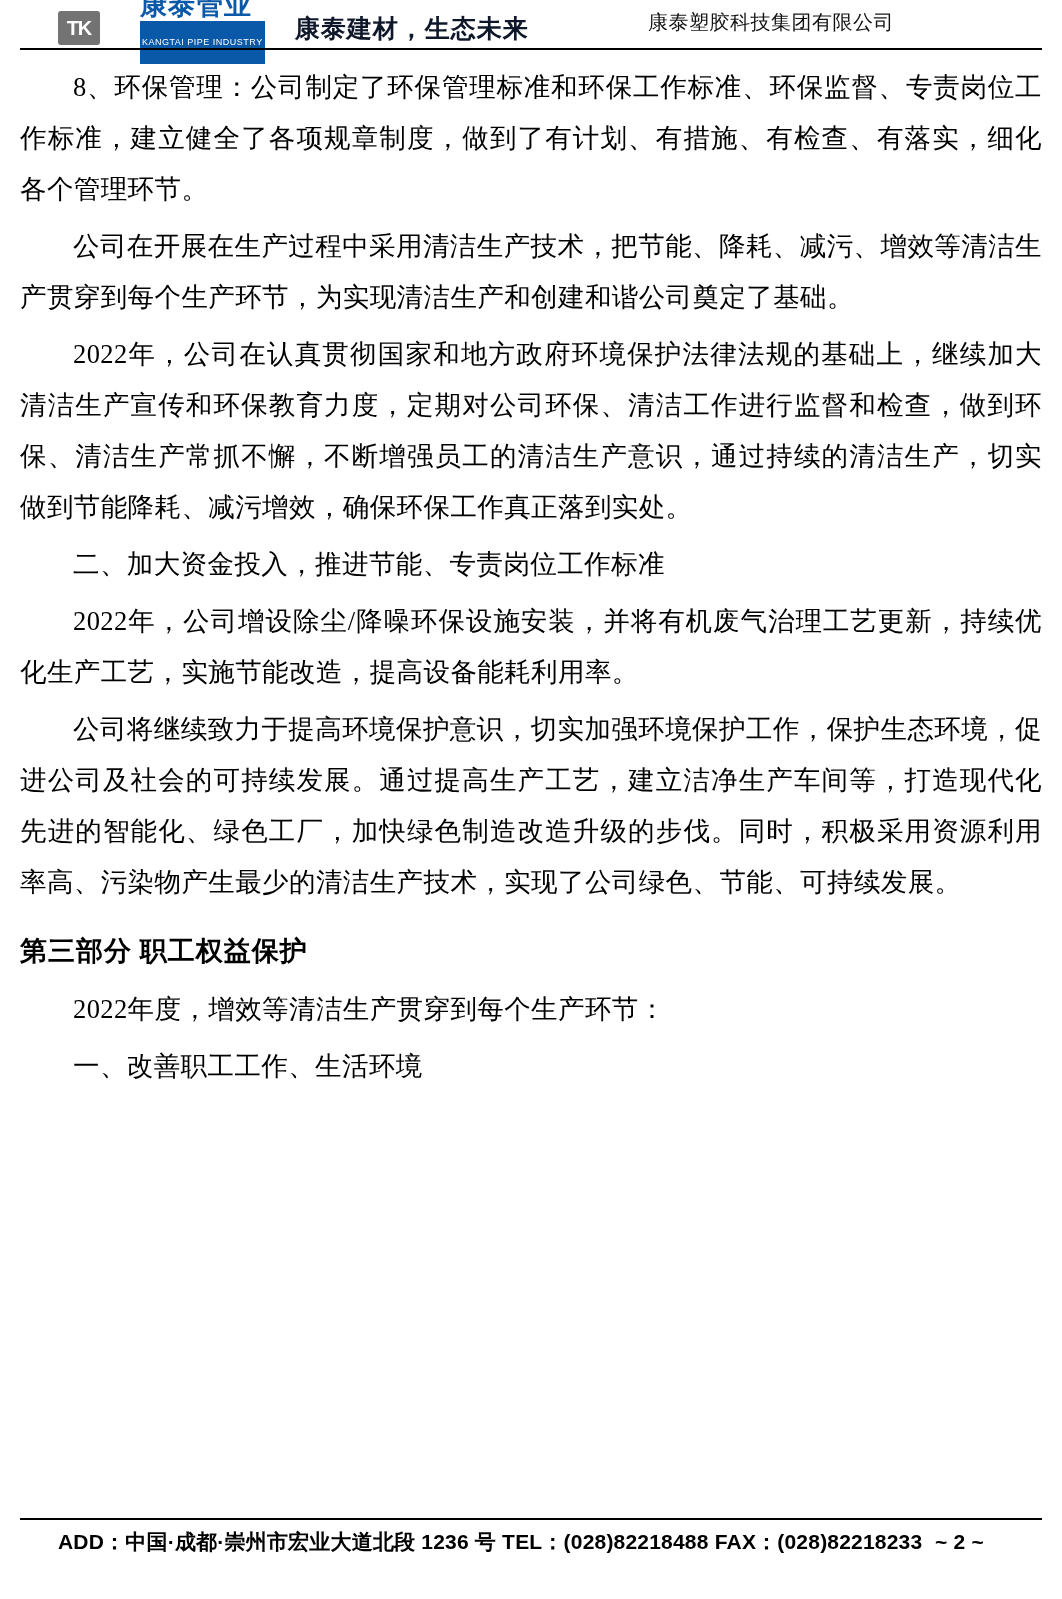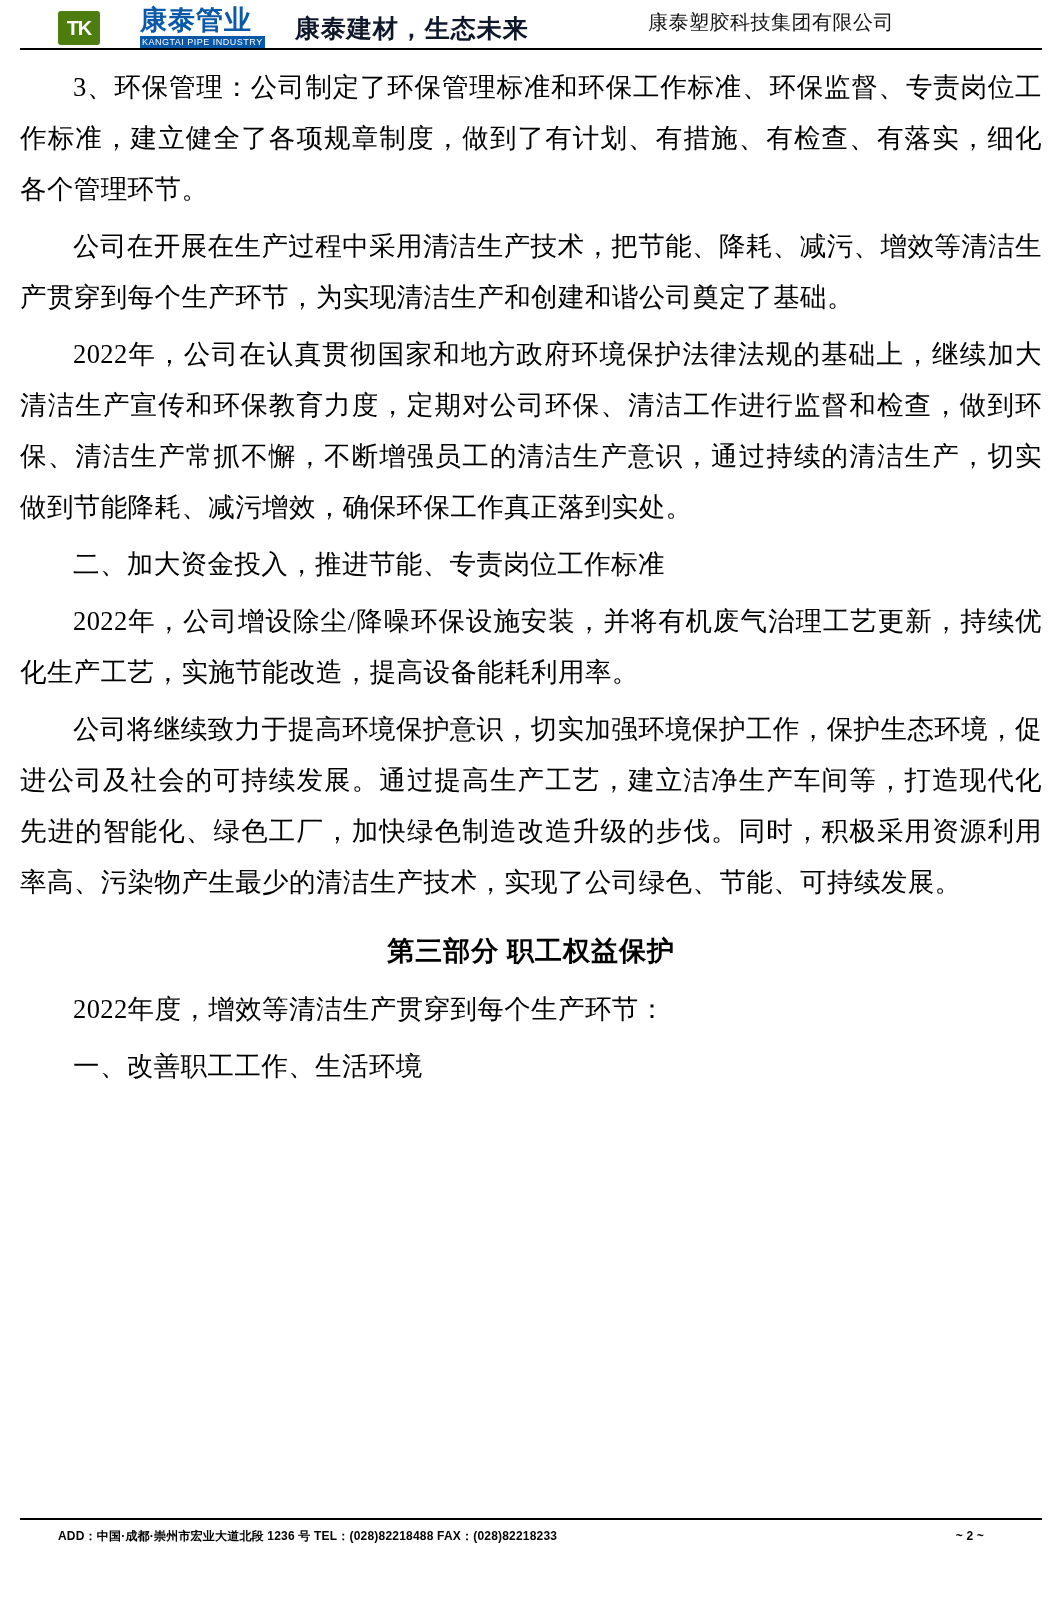--- a/index.html
+++ b/index.html
@@ -30,21 +30,21 @@
   }
   .logo-block {
     display: flex;
     align-items: center;
     gap: 8px;
   }
   .logo-mark {
     width: 42px;
     height: 34px;
     border-radius: 3px;
-    background: #4d7c0f;
+    background: #737373;
     color: #ffffff;
     display: flex;
     align-items: center;
     justify-content: center;
     font-family: "Liberation Sans", sans-serif;
     font-weight: bold;
     font-size: 20px;
     letter-spacing: -1px;
   }
   .logo-text-wrap {
@@ -60,21 +60,21 @@
     font-size: 27px;
     color: #0a58a8;
     letter-spacing: 1px;
   }
   .logo-en {
     font-family: "Liberation Sans", sans-serif;
     font-size: 9px;
     color: #ffffff;
     background: #0a58a8;
     letter-spacing: 0.5px;
-    padding: 2px 2px;
+    padding: 17px 2px;
     margin-top: 2px;
     text-align: center;
   }
   .logo-slogan {
     margin-left: 30px;
     font-family: "Liberation Sans", sans-serif;
     font-weight: bold;
     font-size: 25px;
     color: #0f172a;
     letter-spacing: 1px;
@@ -114,21 +114,21 @@
     letter-spacing: 0.4px;
   }
   p.indent {
     text-indent: 53px;
   }
   h2.section-title {
     margin: 18px 0 8px 0;
     font-size: 27px;
     line-height: 50px;
     font-weight: bold;
-    text-align: center;
+    text-align: left;
     letter-spacing: 1px;
   }
 
   
   .footer-rule {
     position: absolute;
     left: 20px;
     top: 1518px;
     width: 1022px;
     height: 0;
@@ -137,21 +137,21 @@
   .footer {
     position: absolute;
     left: 20px;
     top: 1528px;
     width: 1022px;
     display: flex;
     align-items: baseline;
     justify-content: space-between;
     font-family: "Liberation Sans", sans-serif;
     font-weight: bold;
-    font-size: 12px;
+    font-size: 21px;
     letter-spacing: 0.2px;
   }
   .footer-left {
     padding-left: 38px;
   }
   .footer-right {
     padding-right: 58px;
   }
 </style>
 </head>
@@ -166,21 +166,21 @@
         <div class="logo-cn">康泰管业</div>
         <div class="logo-en">KANGTAI PIPE INDUSTRY</div>
       </div>
     </div>
     <div class="logo-slogan">康泰建材，生态未来</div>
   </div>
   <div class="header-company">康泰塑胶科技集团有限公司</div>
   <div class="header-rule"></div>
 
   <div class="content">
-    <p class="para indent">3、环保管理：公司制定了环保管理标准和环保工作标准、环保监督、专责岗位工作标准，建立健全了各项规章制度，做到了有计划、有措施、有检查、有落实，细化各个管理环节。</p>
+    <p class="para indent">8、环保管理：公司制定了环保管理标准和环保工作标准、环保监督、专责岗位工作标准，建立健全了各项规章制度，做到了有计划、有措施、有检查、有落实，细化各个管理环节。</p>
     <p class="para indent">公司在开展在生产过程中采用清洁生产技术，把节能、降耗、减污、增效等清洁生产贯穿到每个生产环节，为实现清洁生产和创建和谐公司奠定了基础。</p>
     <p class="para indent">2022年，公司在认真贯彻国家和地方政府环境保护法律法规的基础上，继续加大清洁生产宣传和环保教育力度，定期对公司环保、清洁工作进行监督和检查，做到环保、清洁生产常抓不懈，不断增强员工的清洁生产意识，通过持续的清洁生产，切实做到节能降耗、减污增效，确保环保工作真正落到实处。</p>
     <p class="para indent">二、加大资金投入，推进节能、专责岗位工作标准</p>
     <p class="para indent">2022年，公司增设除尘/降噪环保设施安装，并将有机废气治理工艺更新，持续优化生产工艺，实施节能改造，提高设备能耗利用率。</p>
     <p class="para indent">公司将继续致力于提高环境保护意识，切实加强环境保护工作，保护生态环境，促进公司及社会的可持续发展。通过提高生产工艺，建立洁净生产车间等，打造现代化先进的智能化、绿色工厂，加快绿色制造改造升级的步伐。同时，积极采用资源利用率高、污染物产生最少的清洁生产技术，实现了公司绿色、节能、可持续发展。</p>
     <h2 class="section-title">第三部分 职工权益保护</h2>
     <p class="para indent">2022年度，增效等清洁生产贯穿到每个生产环节：</p>
     <p class="para indent">一、改善职工工作、生活环境</p>
   </div>
 

